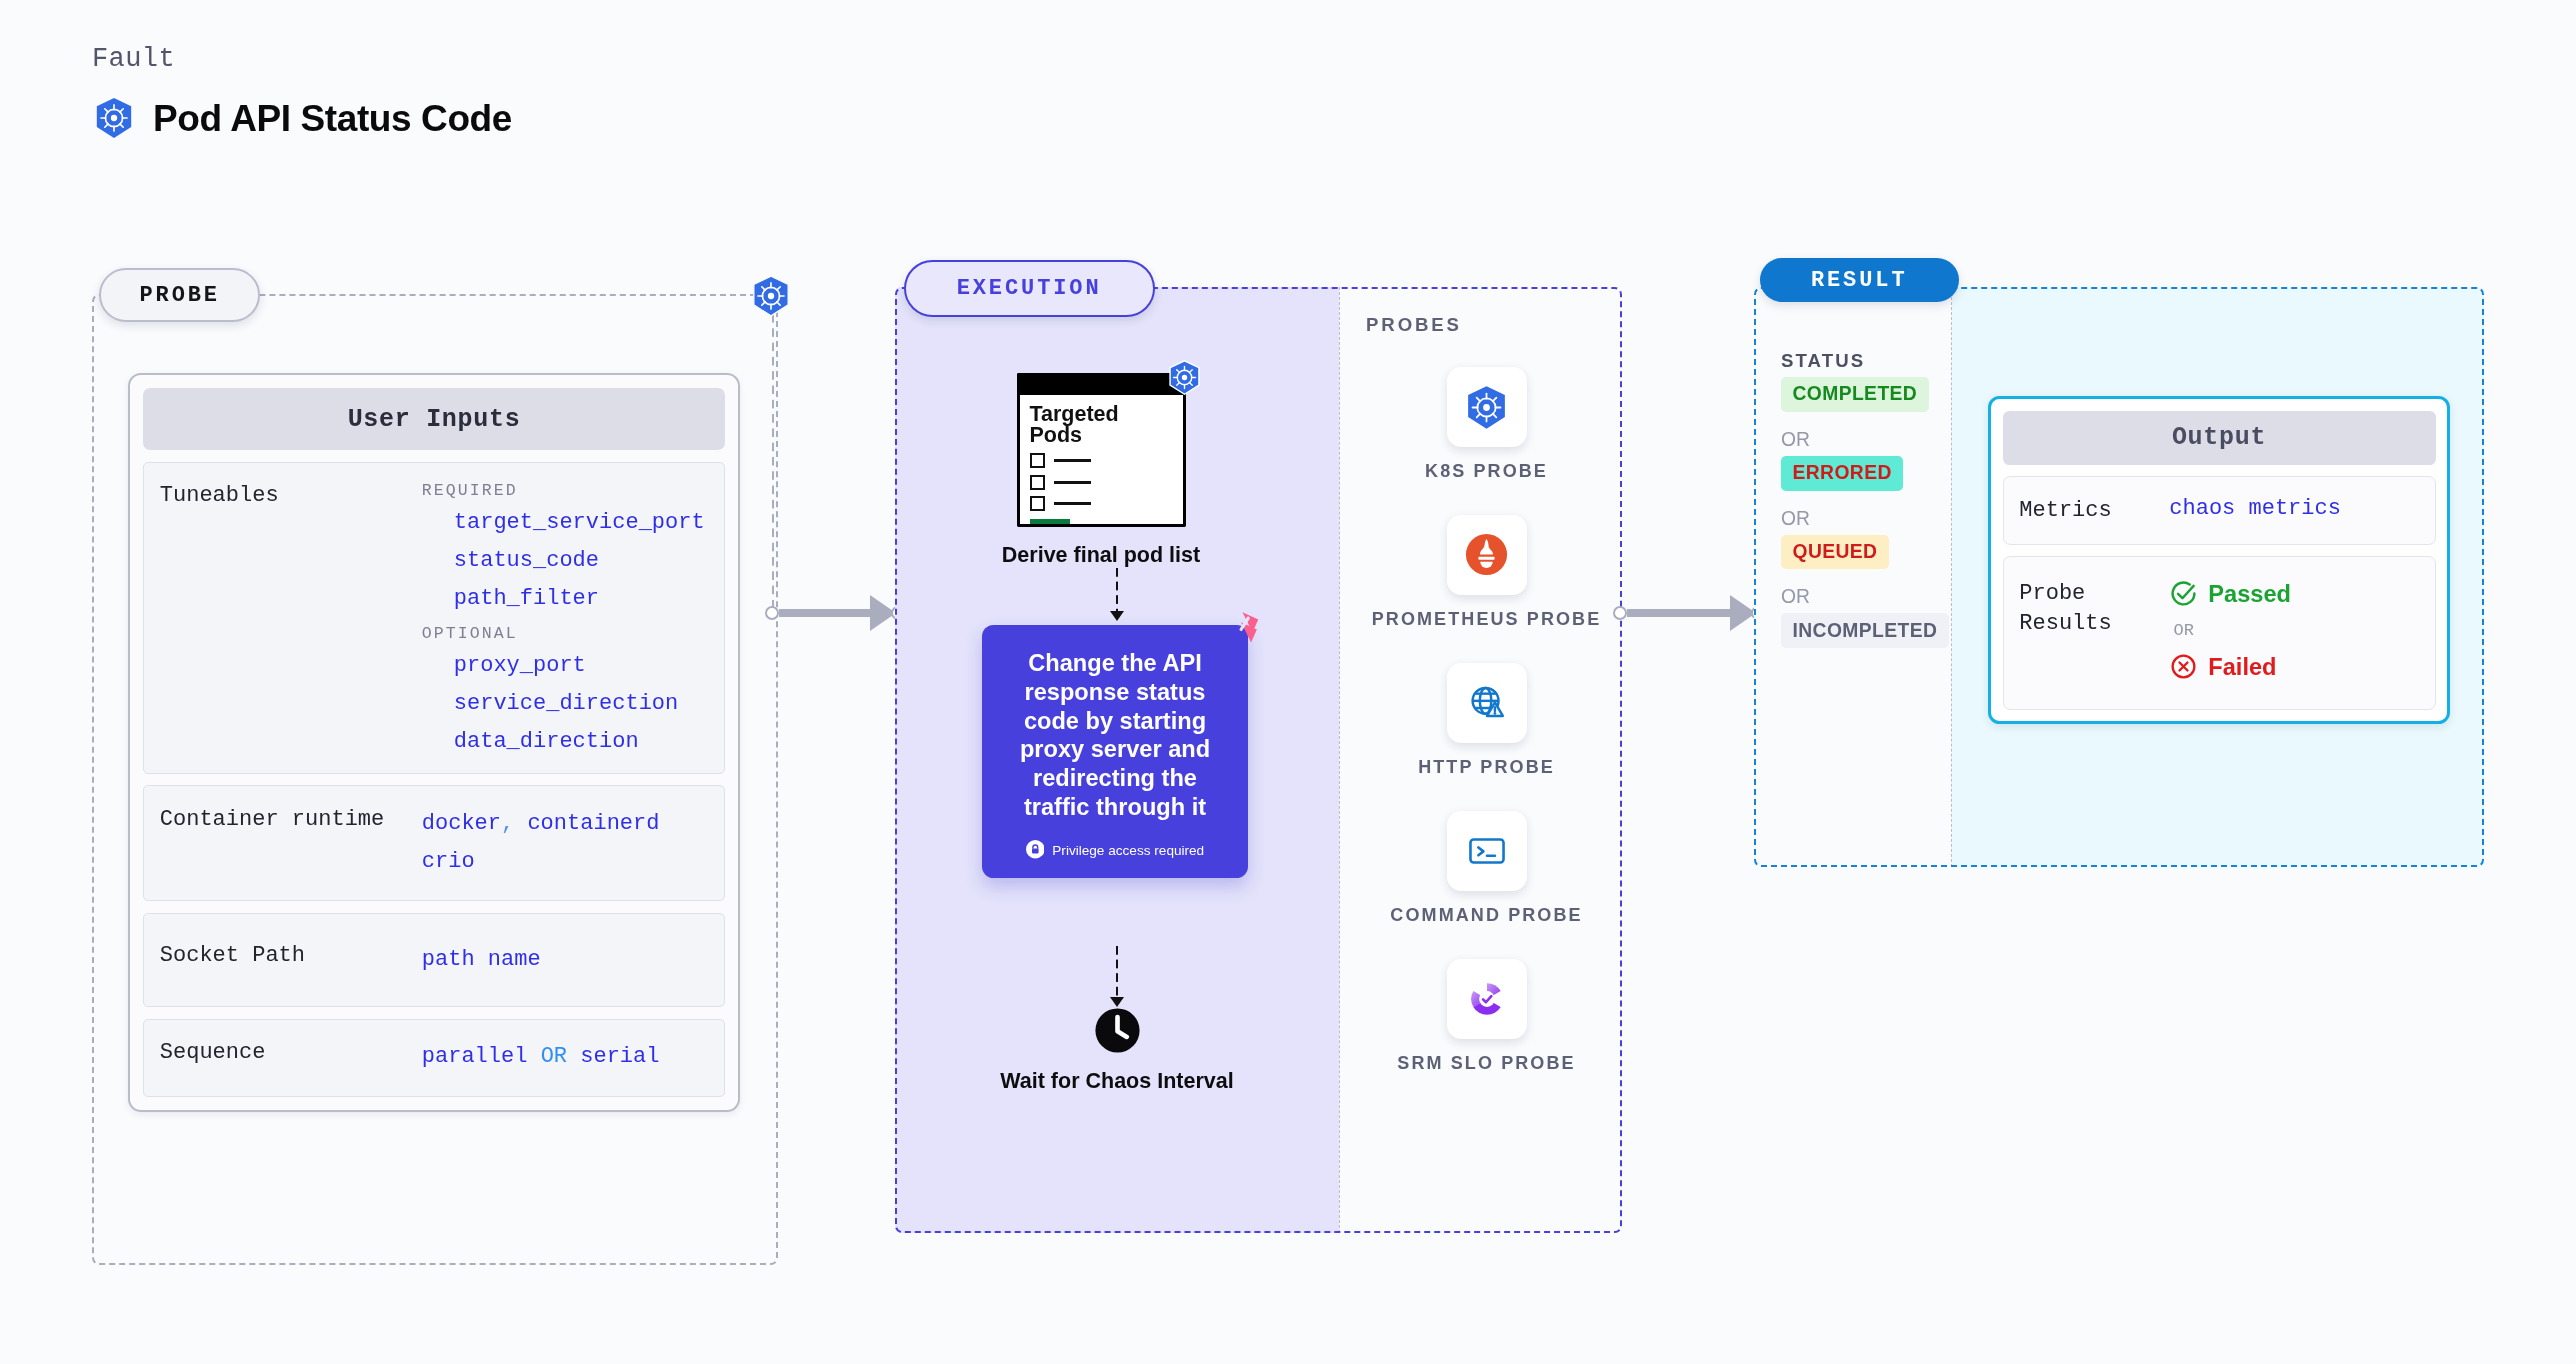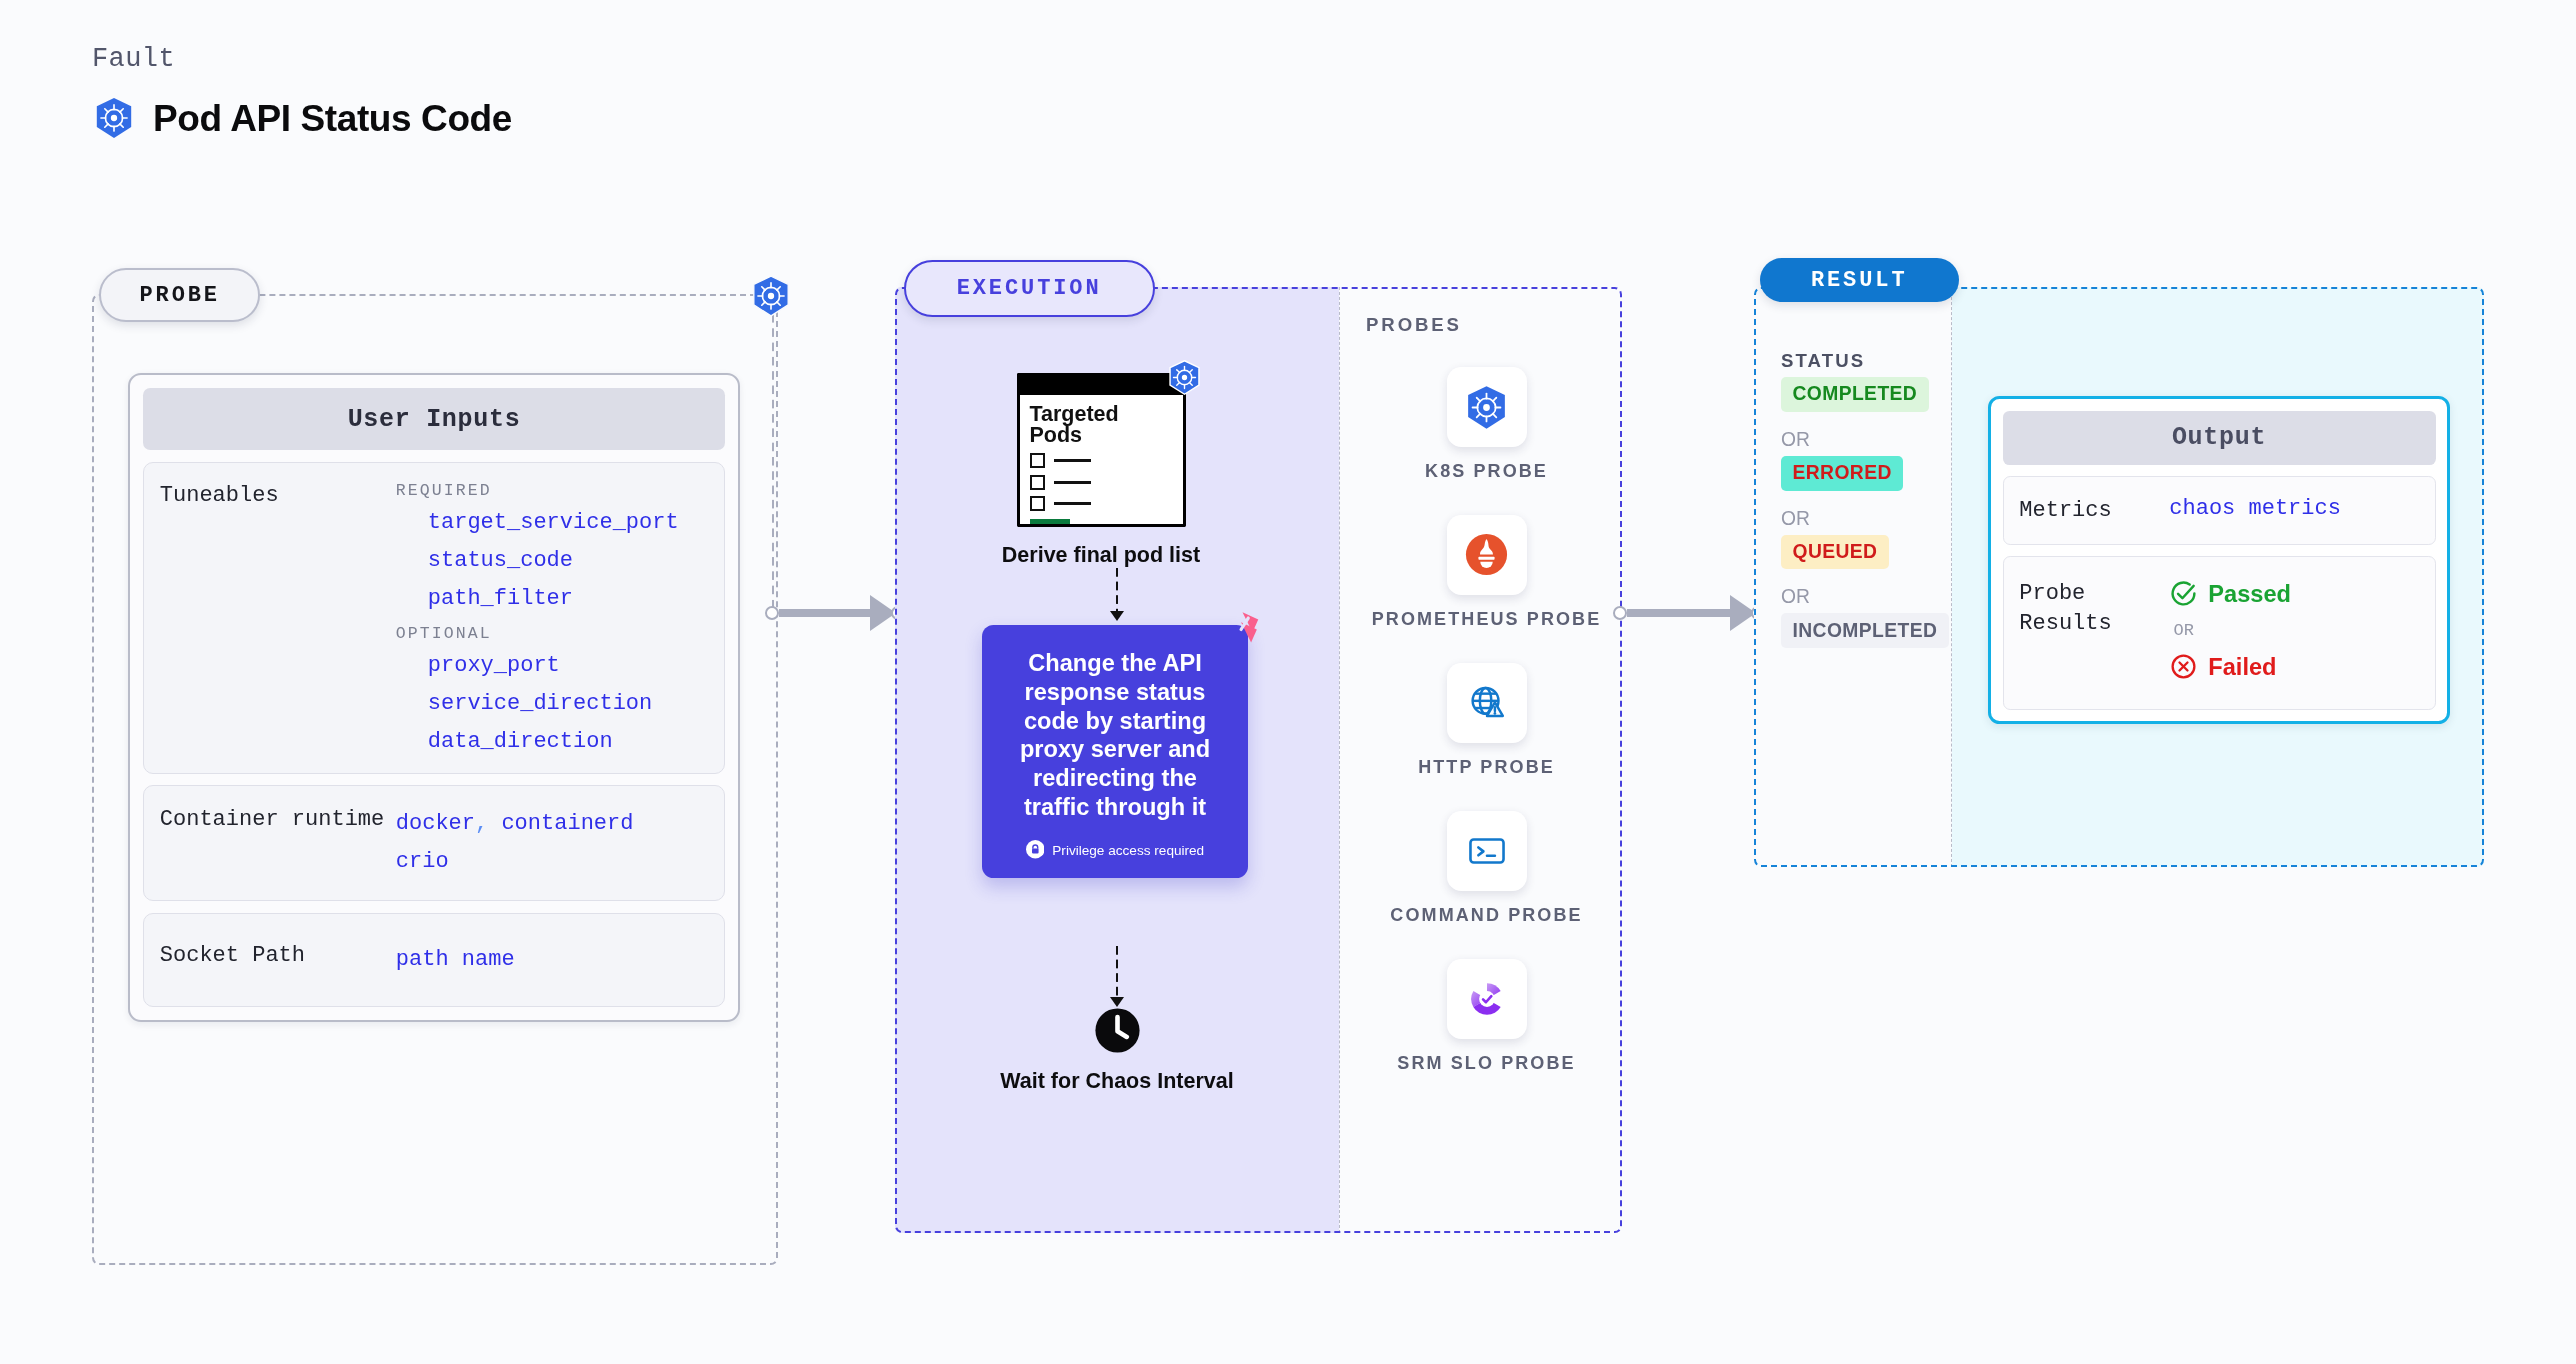--- a/index.html
+++ b/index.html
@@ -50,22 +50,22 @@
     background: #fbfbfd; border: 2.1px solid #b9bcc9; border-radius: 13px;
     padding: 13px; box-shadow: 0 2.9px 7.2px rgba(20,25,60,.07);
   }
   #user-inputs-head {
     background: #dcdde7; border-radius: 7.2px;
     height: 62px; display: flex; align-items: center; justify-content: center;
     font-family: "Liberation Mono", monospace; font-size: 25px; font-weight: 700;
     color: #2b2d3c; letter-spacing: 0.7px;
   }
   .ui-row {
-    margin-top: 11.5px; border: 1.4px solid #dfe0e9; border-radius: 10px;
-    background: #f4f5f9; display: flex; padding: 18.6px 15.8px;
+    margin-top: 11.5px; border: 1.4px solid #dfe0e9; border-radius: 5px;
+    background: #f4f5f9; display: flex; padding: 18.6px 15.8px; gap: 26px;
   }
   .ui-row .lbl {
     width: 236px; flex: none;
     font-family: "Liberation Mono", monospace; font-size: 22px;
     color: #22242e; line-height: 1.35;
   }
   .ui-row .val { flex: 1; }
   .group-label {
     font-family: "Liberation Mono", monospace; font-size: 16.5px;
     color: #7c8091; letter-spacing: 2.1px; margin-bottom: 10px;
@@ -310,20 +310,28 @@
         <span>containerd</span><br>
         <span>crio</span>
       </div>
     </div>
 
     <div class="ui-row" style="padding:27px 15.8px;">
       <div class="lbl">Socket Path</div>
       <div class="val val-code">path name</div>
     </div>
 
+    <div class="ui-row">
+      <div class="lbl">Sequence</div>
+      <div class="val val-code">
+        <span>parallel</span>
+        <span class="or">OR</span>
+        <span>serial</span>
+      </div>
+    </div>
   </div>
 </div>
 
 <div id="tune-k8s-stem"></div>
 <div id="tune-k8s">
   <svg width="44" height="44" viewBox="0 0 64 64">
     <polygon points="32,3 57,15 57,45 32,61 7,45 7,15" fill="#326ce5" stroke="#fafbfd" stroke-width="2"></polygon>
     <g fill="none" stroke="#fff" stroke-width="2.4" stroke-linecap="round">
       <circle cx="32" cy="32" r="12.5"></circle>
       <circle cx="32" cy="32" r="3.4" fill="#fff"></circle>

